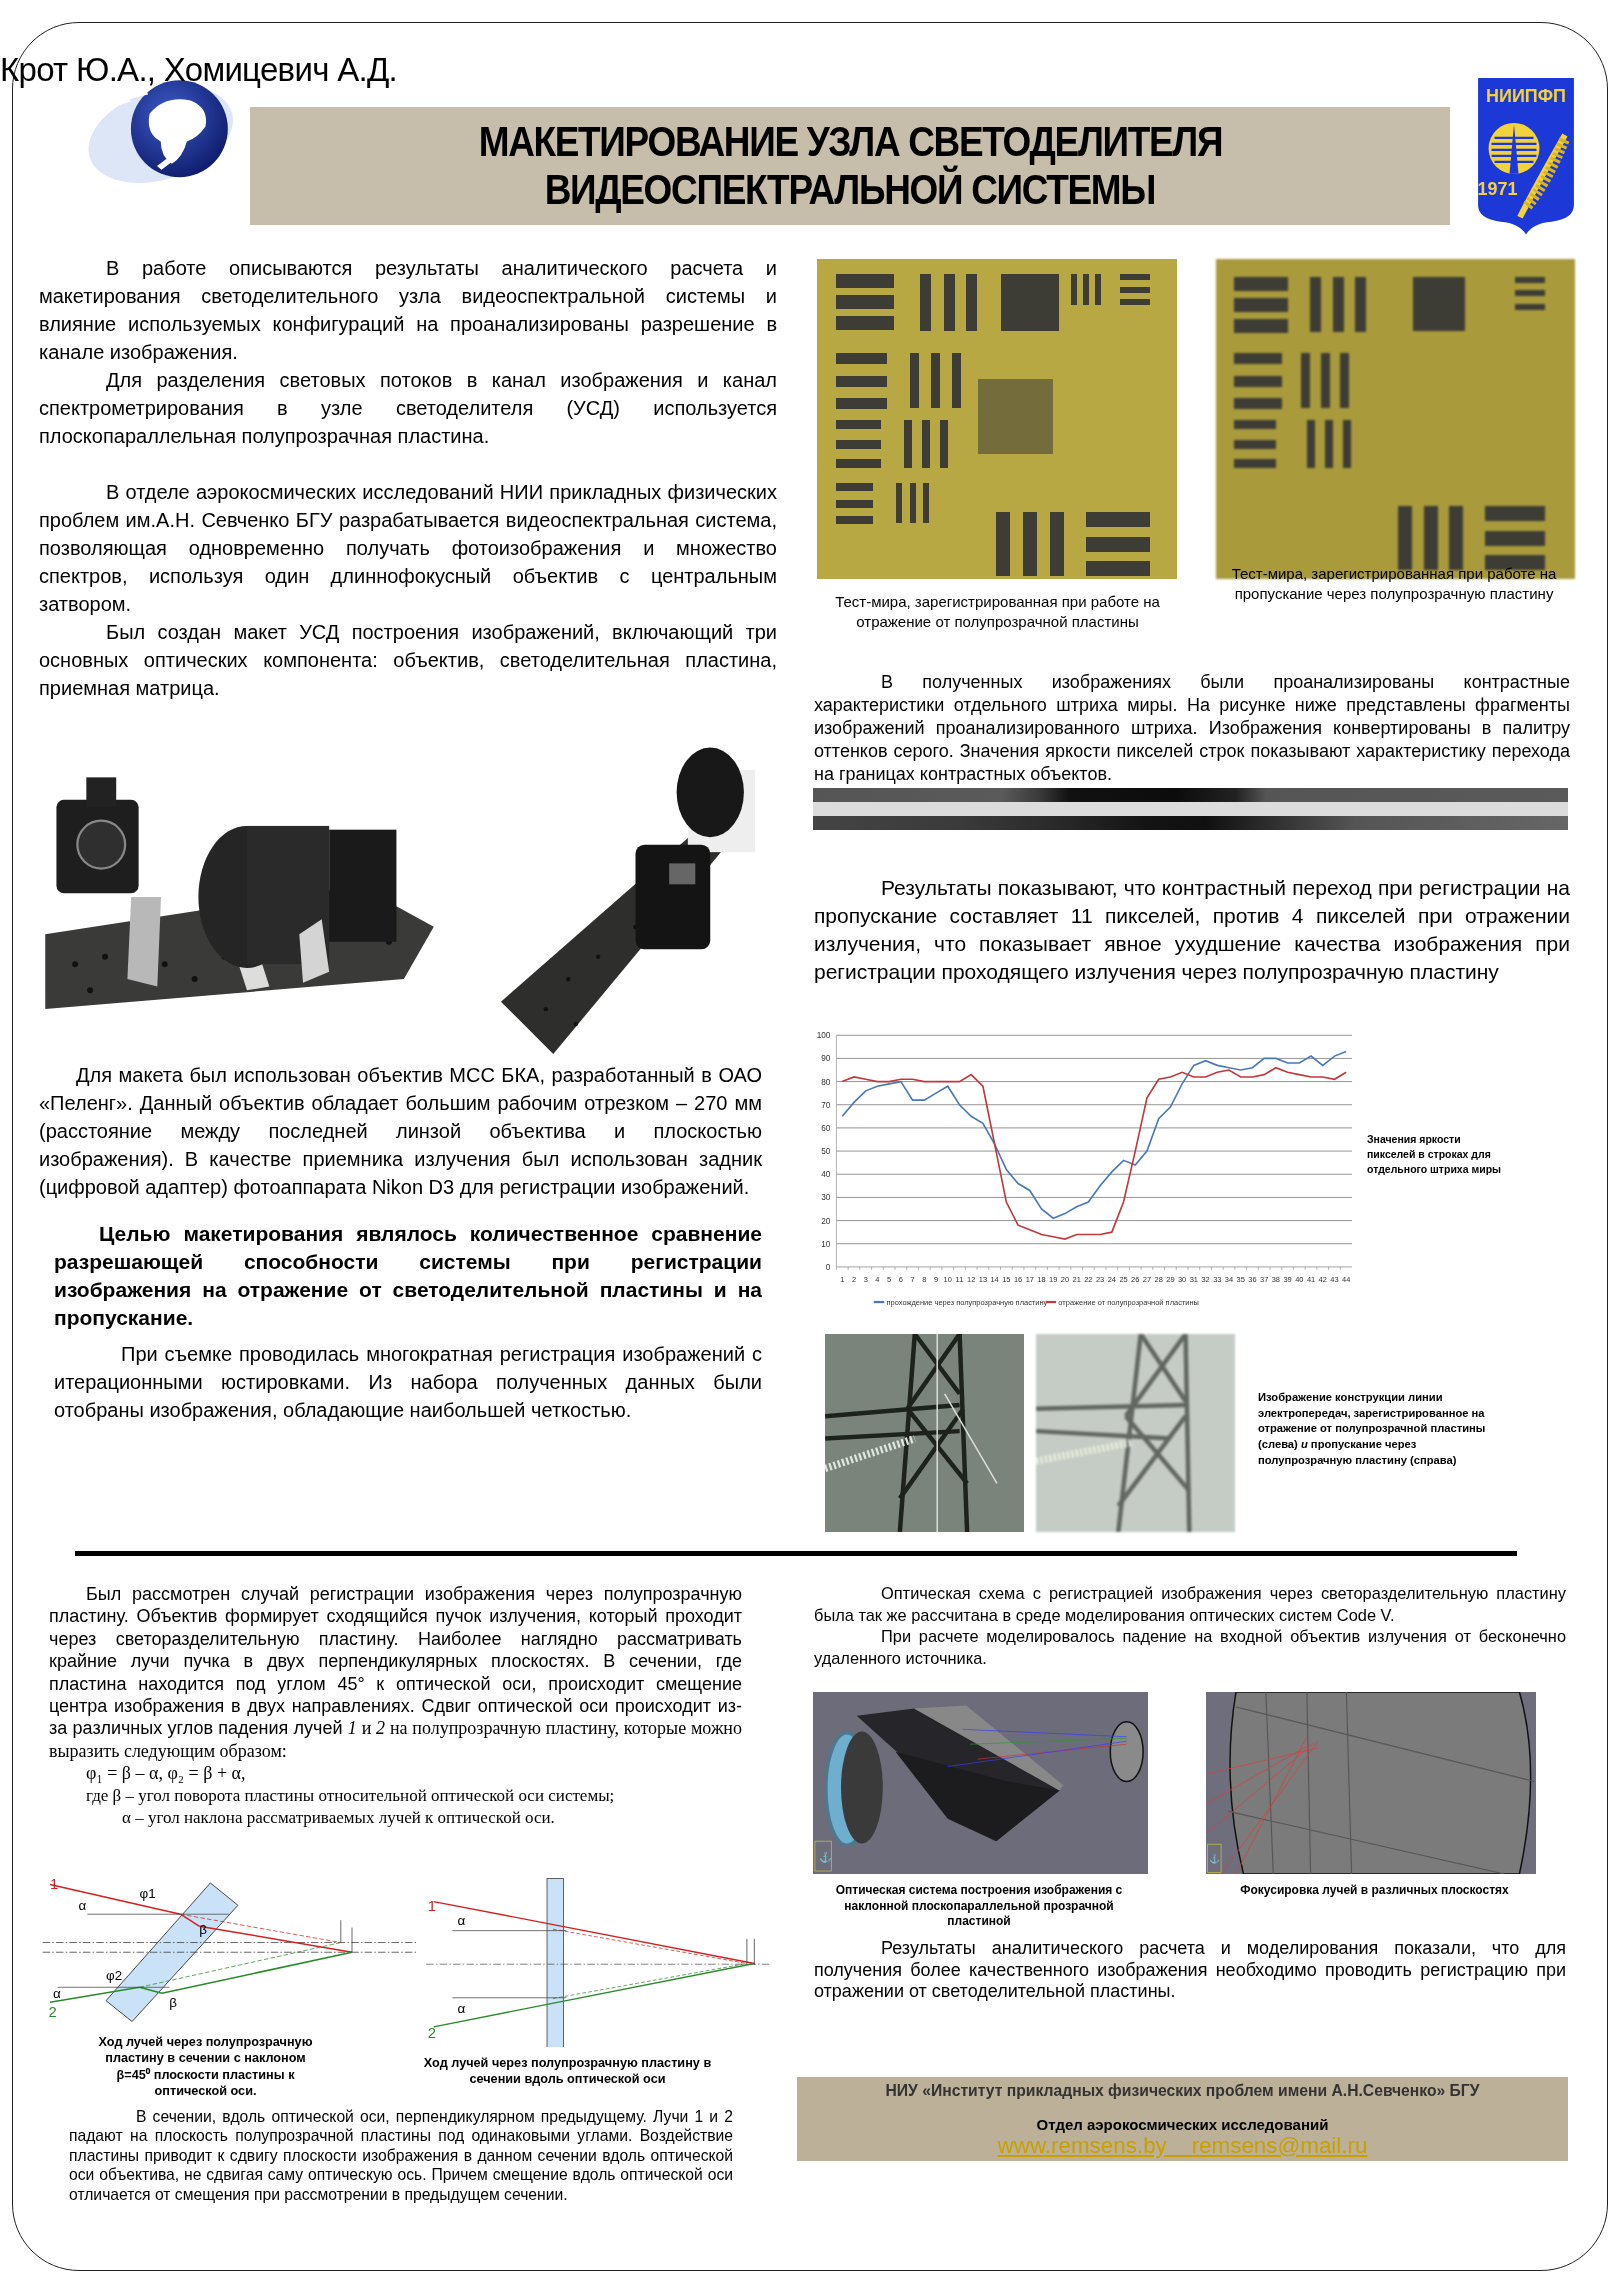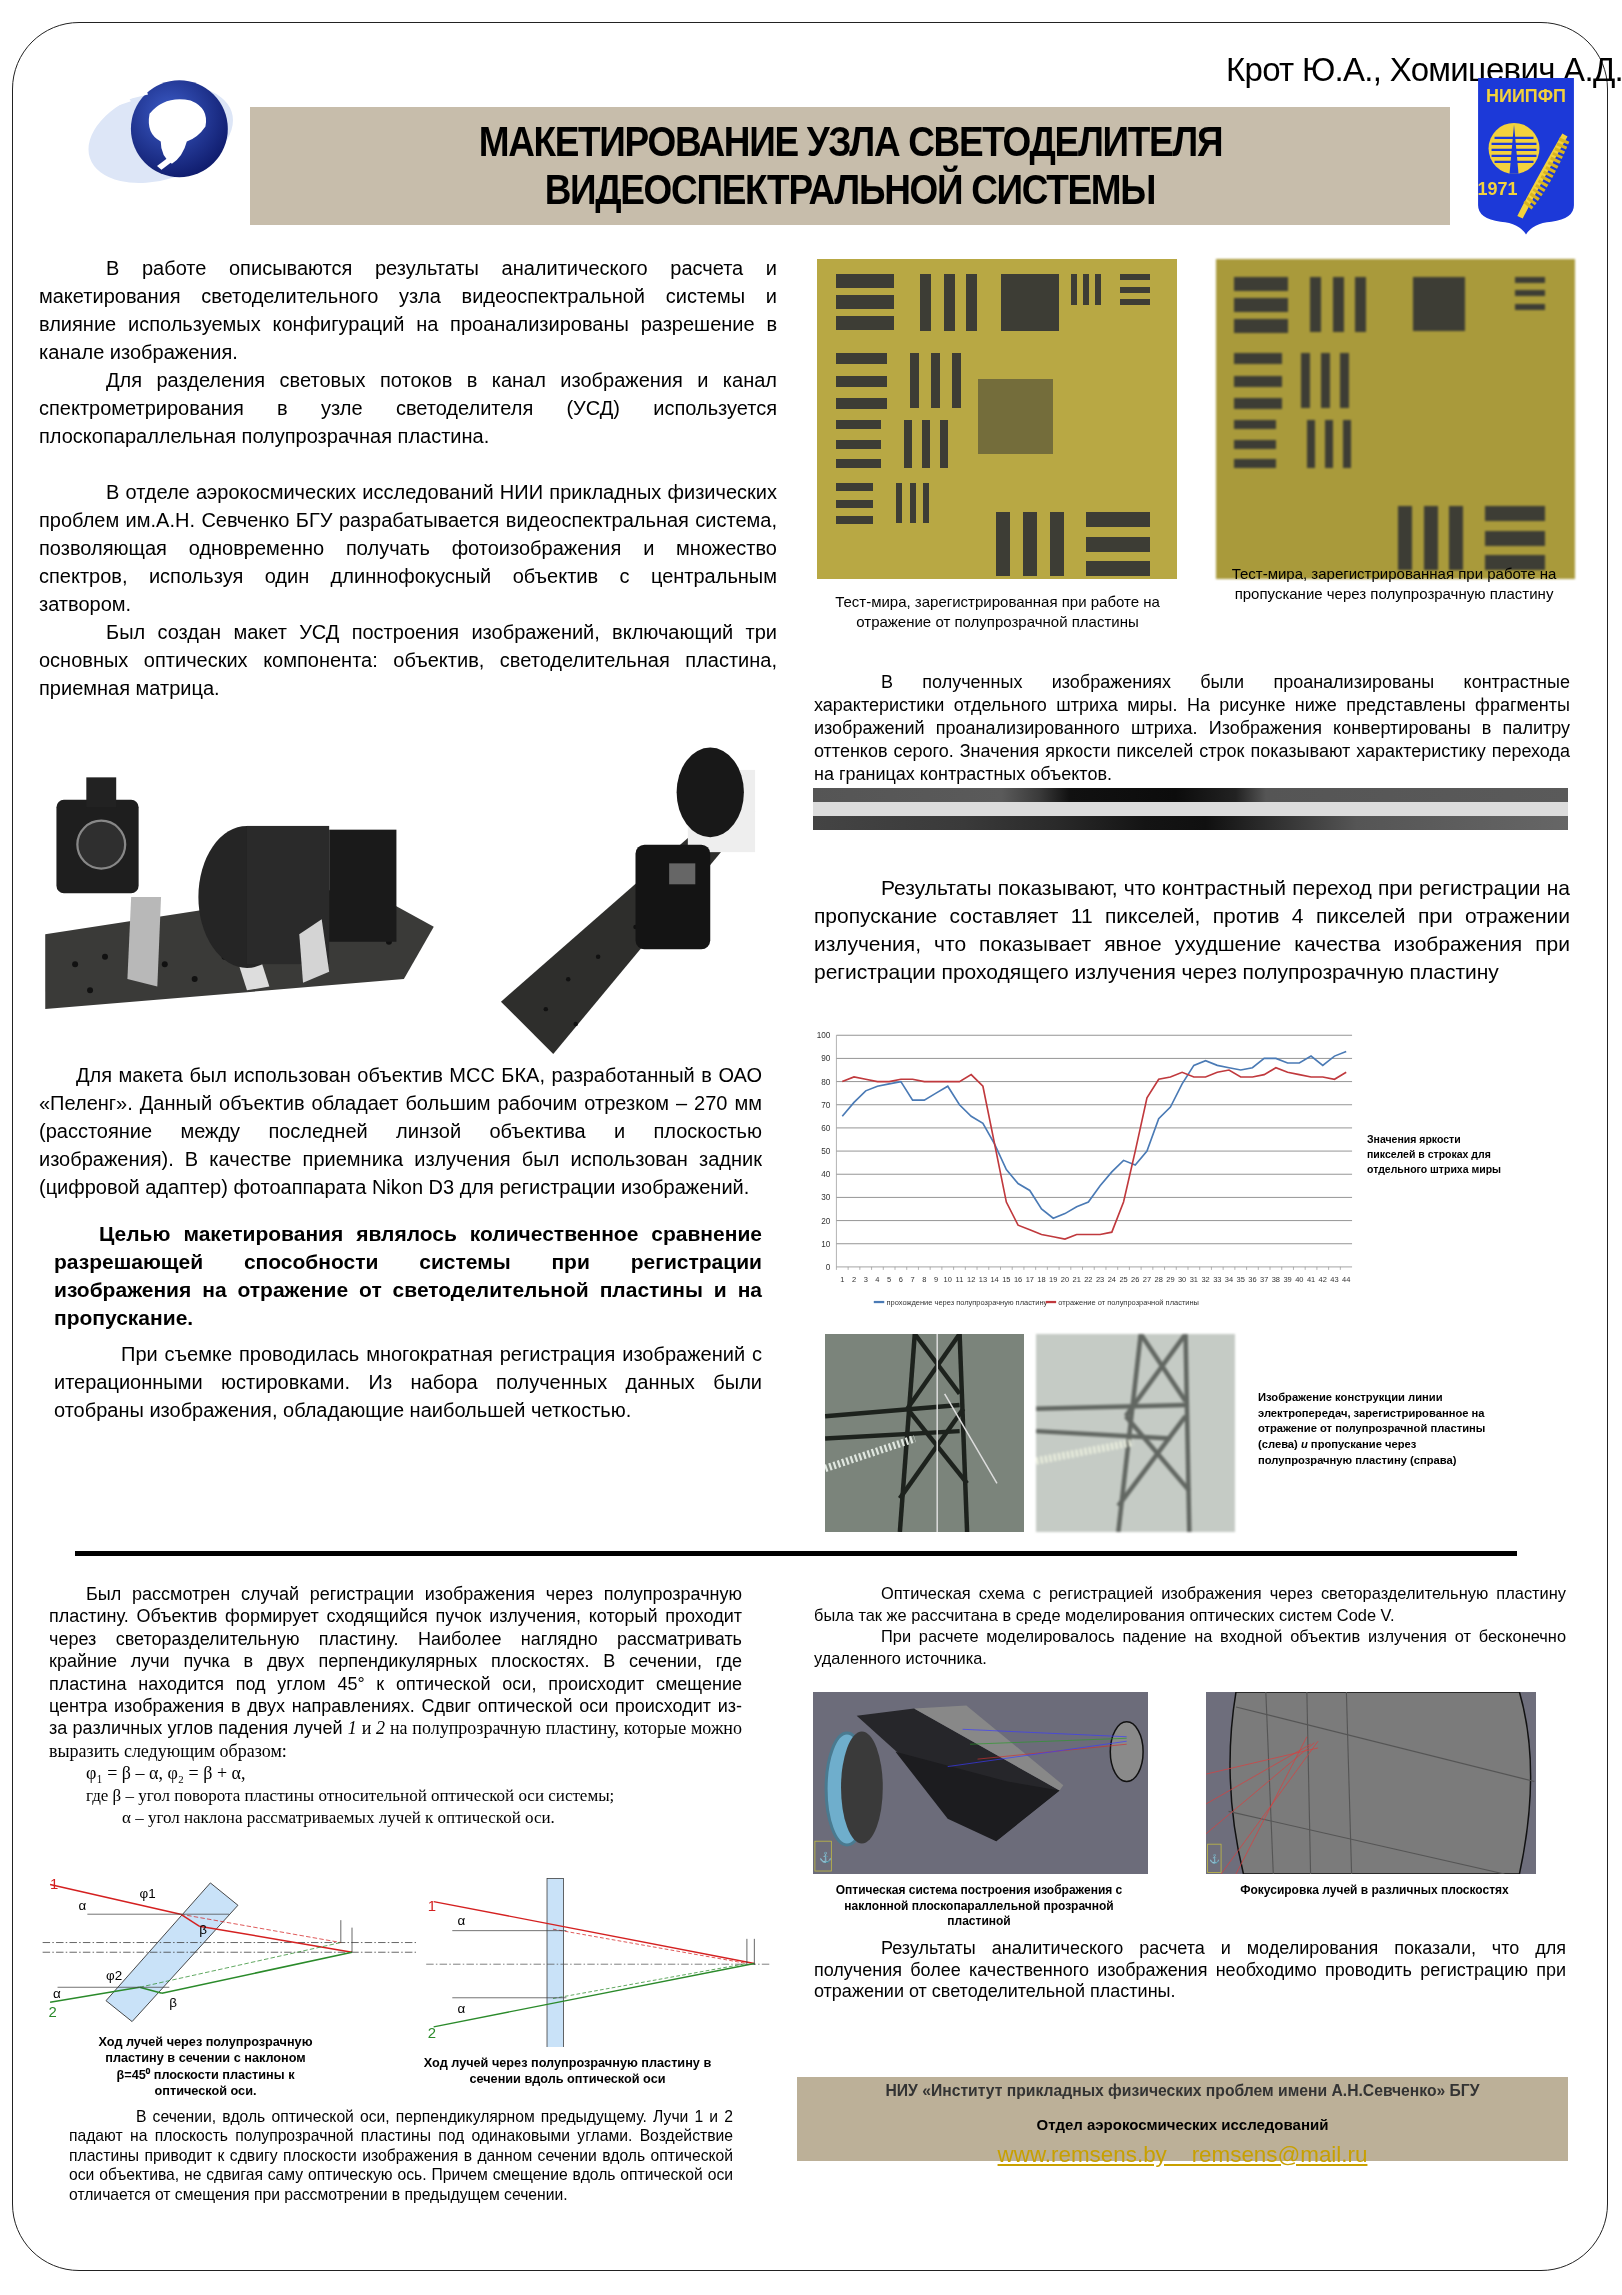--- a/index.html
+++ b/index.html
@@ -1,37 +1,37 @@
 <!DOCTYPE html>
 <html style="font-size:12px"><head>
 <meta charset="utf-8">
 <style>
   html, body { margin:0; padding:0; background:#fff; }
   body { width:1623px; height:2295px; position:relative; overflow:hidden; font-family:"Liberation Sans", sans-serif; color:#000; }
   .frame { position:absolute; left:12px; top:22.4px; width:1596px; height:2249px; border:1.5px solid #222; border-radius:67px; box-sizing:border-box; }
   .abs { position:absolute; }
-  .authors { left:0; width:1623px; top:51px; text-align:right; font-size:33px; font-family:"Liberation Sans Narrow","Liberation Sans", sans-serif; letter-spacing:-0.7px; }
+  .authors { left:0; width:1623px; top:51px; text-align:left; font-size:33px; font-family:"Liberation Sans Narrow","Liberation Sans", sans-serif; letter-spacing:-0.7px; }
   .title-box { left:250px; top:107px; width:1200px; height:118px; background:#c7bdab; display:flex; flex-direction:column; align-items:center; justify-content:center; }
   .title-box div { font-weight:bold; font-size:42px; line-height:48px; letter-spacing:-1.5px; transform:scaleX(0.88); white-space:nowrap; }
   .logo-left { left:75px; top:69px; width:164px; height:127px; }
   .logo-right { left:1475px; top:75px; width:102px; height:161px; }
   .txt { font-size:20px; line-height:28px; text-align:justify; }
   .txt p { margin:0; }
   .ind { text-indent:67px; }
   .cap { font-size:15px; line-height:20px; text-align:center; }
   .bold { font-weight:bold; }
   .img-box { position:absolute; overflow:hidden; }
   .mira { background:#b8a844; }
   .mira2 { background:#a99a3b; }
   .bar { position:absolute; background:#3d3d35; }
   .separator { left:75px; top:1551px; width:1442px; height:5.2px; background:#000; }
   .footer { left:797px; top:2077px; width:771px; height:84px; background:#bcb098; text-align:center; }
   .footer .l1 { font-size:15.7px; font-weight:bold; color:#333; margin-top:4.5px; }
   .footer .l2 { font-size:15px; font-weight:bold; margin-top:16px; }
-  .footer .l3 { font-size:22.4px; color:#c8a000; text-decoration:underline; margin-top:9px; }
+  .footer .l3 { font-size:22.4px; color:#c8a000; text-decoration:underline; margin-top:0; }
   svg text { font-family:"Liberation Sans", sans-serif; }
 </style>
 </head>
 <body>
 
 <div class="frame"></div>
 
 <div class="abs logo-left">
   <svg width="164" height="127" viewBox="0 0 220 170">
     <defs>

